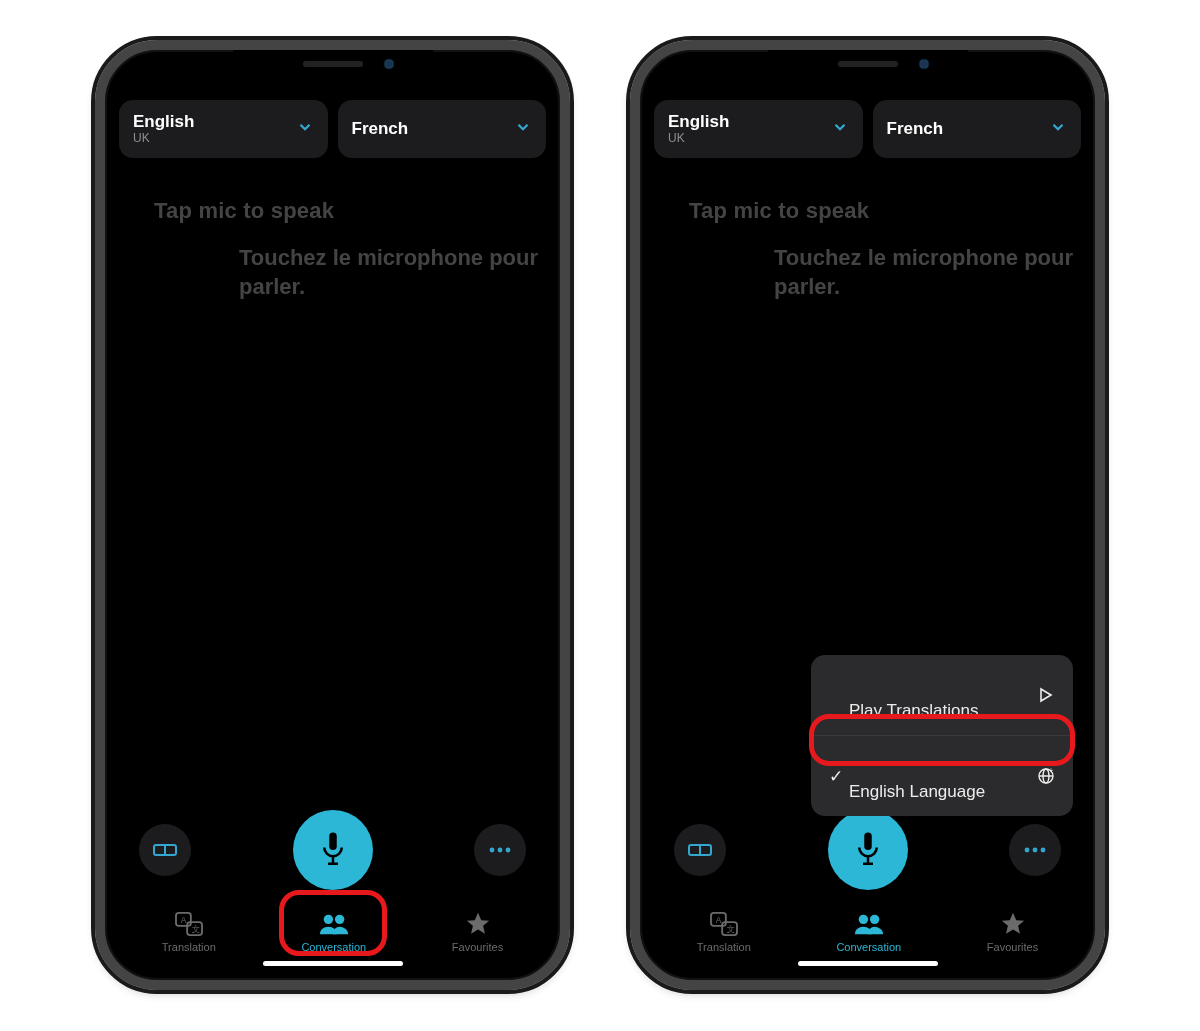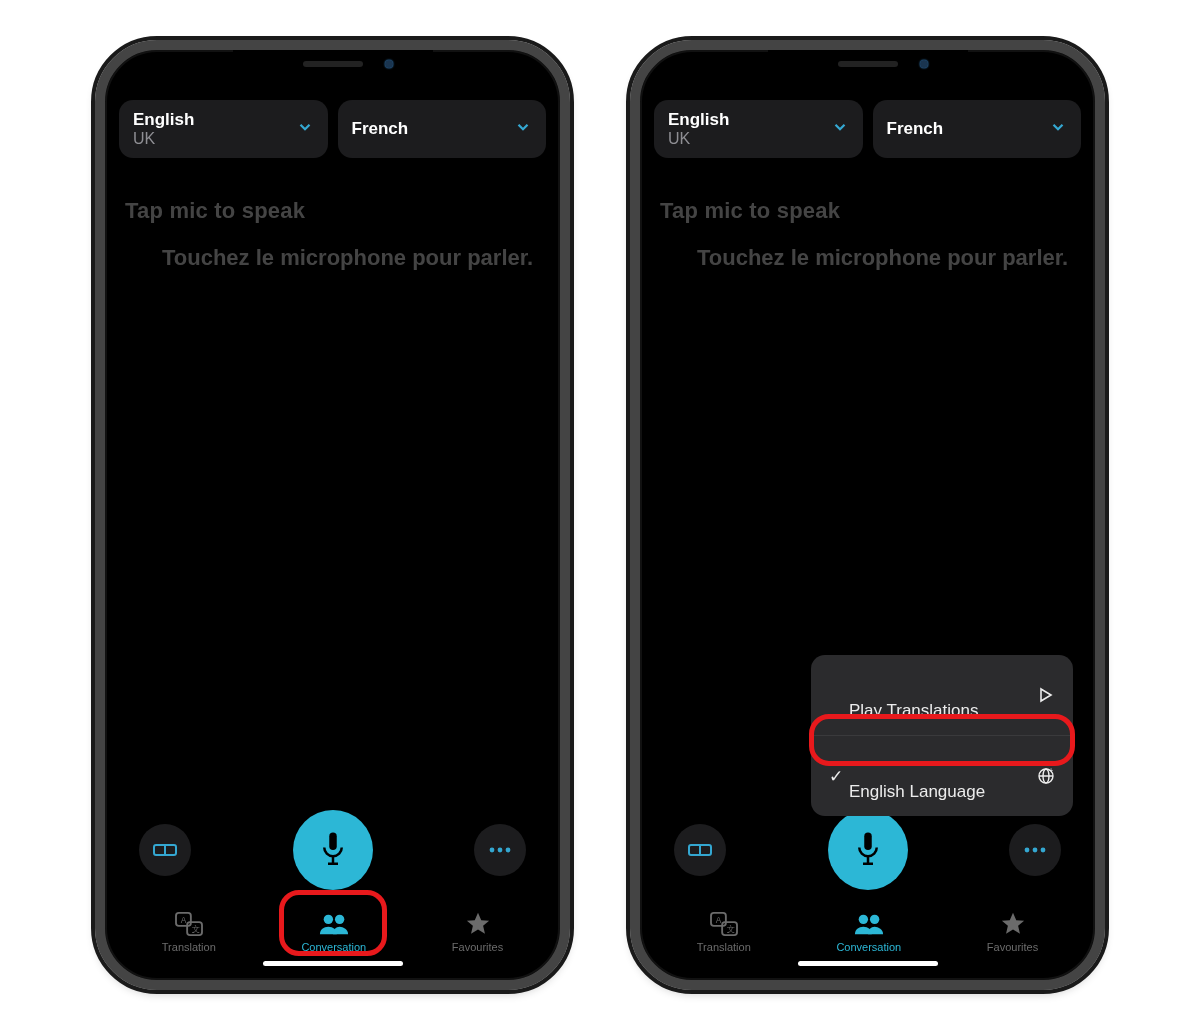--- a/index.html
+++ b/index.html
@@ -53,26 +53,26 @@
     border-radius:14px;
     padding:18px 14px;
     display:flex;
     align-items:center;
     justify-content:space-between;
     color:#fff;
     height:58px;
   }
   .lang-pill .txt{display:flex;flex-direction:column;line-height:1.15;}
   .lang-pill .main{font-size:17px;font-weight:600;}
-  .lang-pill .sub{font-size:16px;color:#8e8e93;}
+  .lang-pill .sub{font-size:12px;color:#8e8e93;}
   .chev{ color:#34a7d1; font-size:16px; }
   
   .prompts{ margin-top:40px; padding:0 6px;}
-  .prompt1{ color:#444; font-size:22px; font-weight:700; letter-spacing:.2px;}
-  .prompt2{ color:#444; font-size:22px; font-weight:700; margin-top:20px; margin-left:37px; line-height:1.3;}
+  .prompt1{ color:#444; font-size:22px; font-weight:700; letter-spacing:.2px;margin-left:29px;}
+  .prompt2{ color:#444; font-size:22px; font-weight:700; margin-top:20px; margin-left:114px; line-height:1.3;}
   
   .controls {
     margin-top:auto;
     display:flex;
     align-items:center;
     justify-content:space-between;
     padding:0 20px 14px 20px;
   }
   .round-btn{
     width:52px;height:52px;border-radius:50%;

